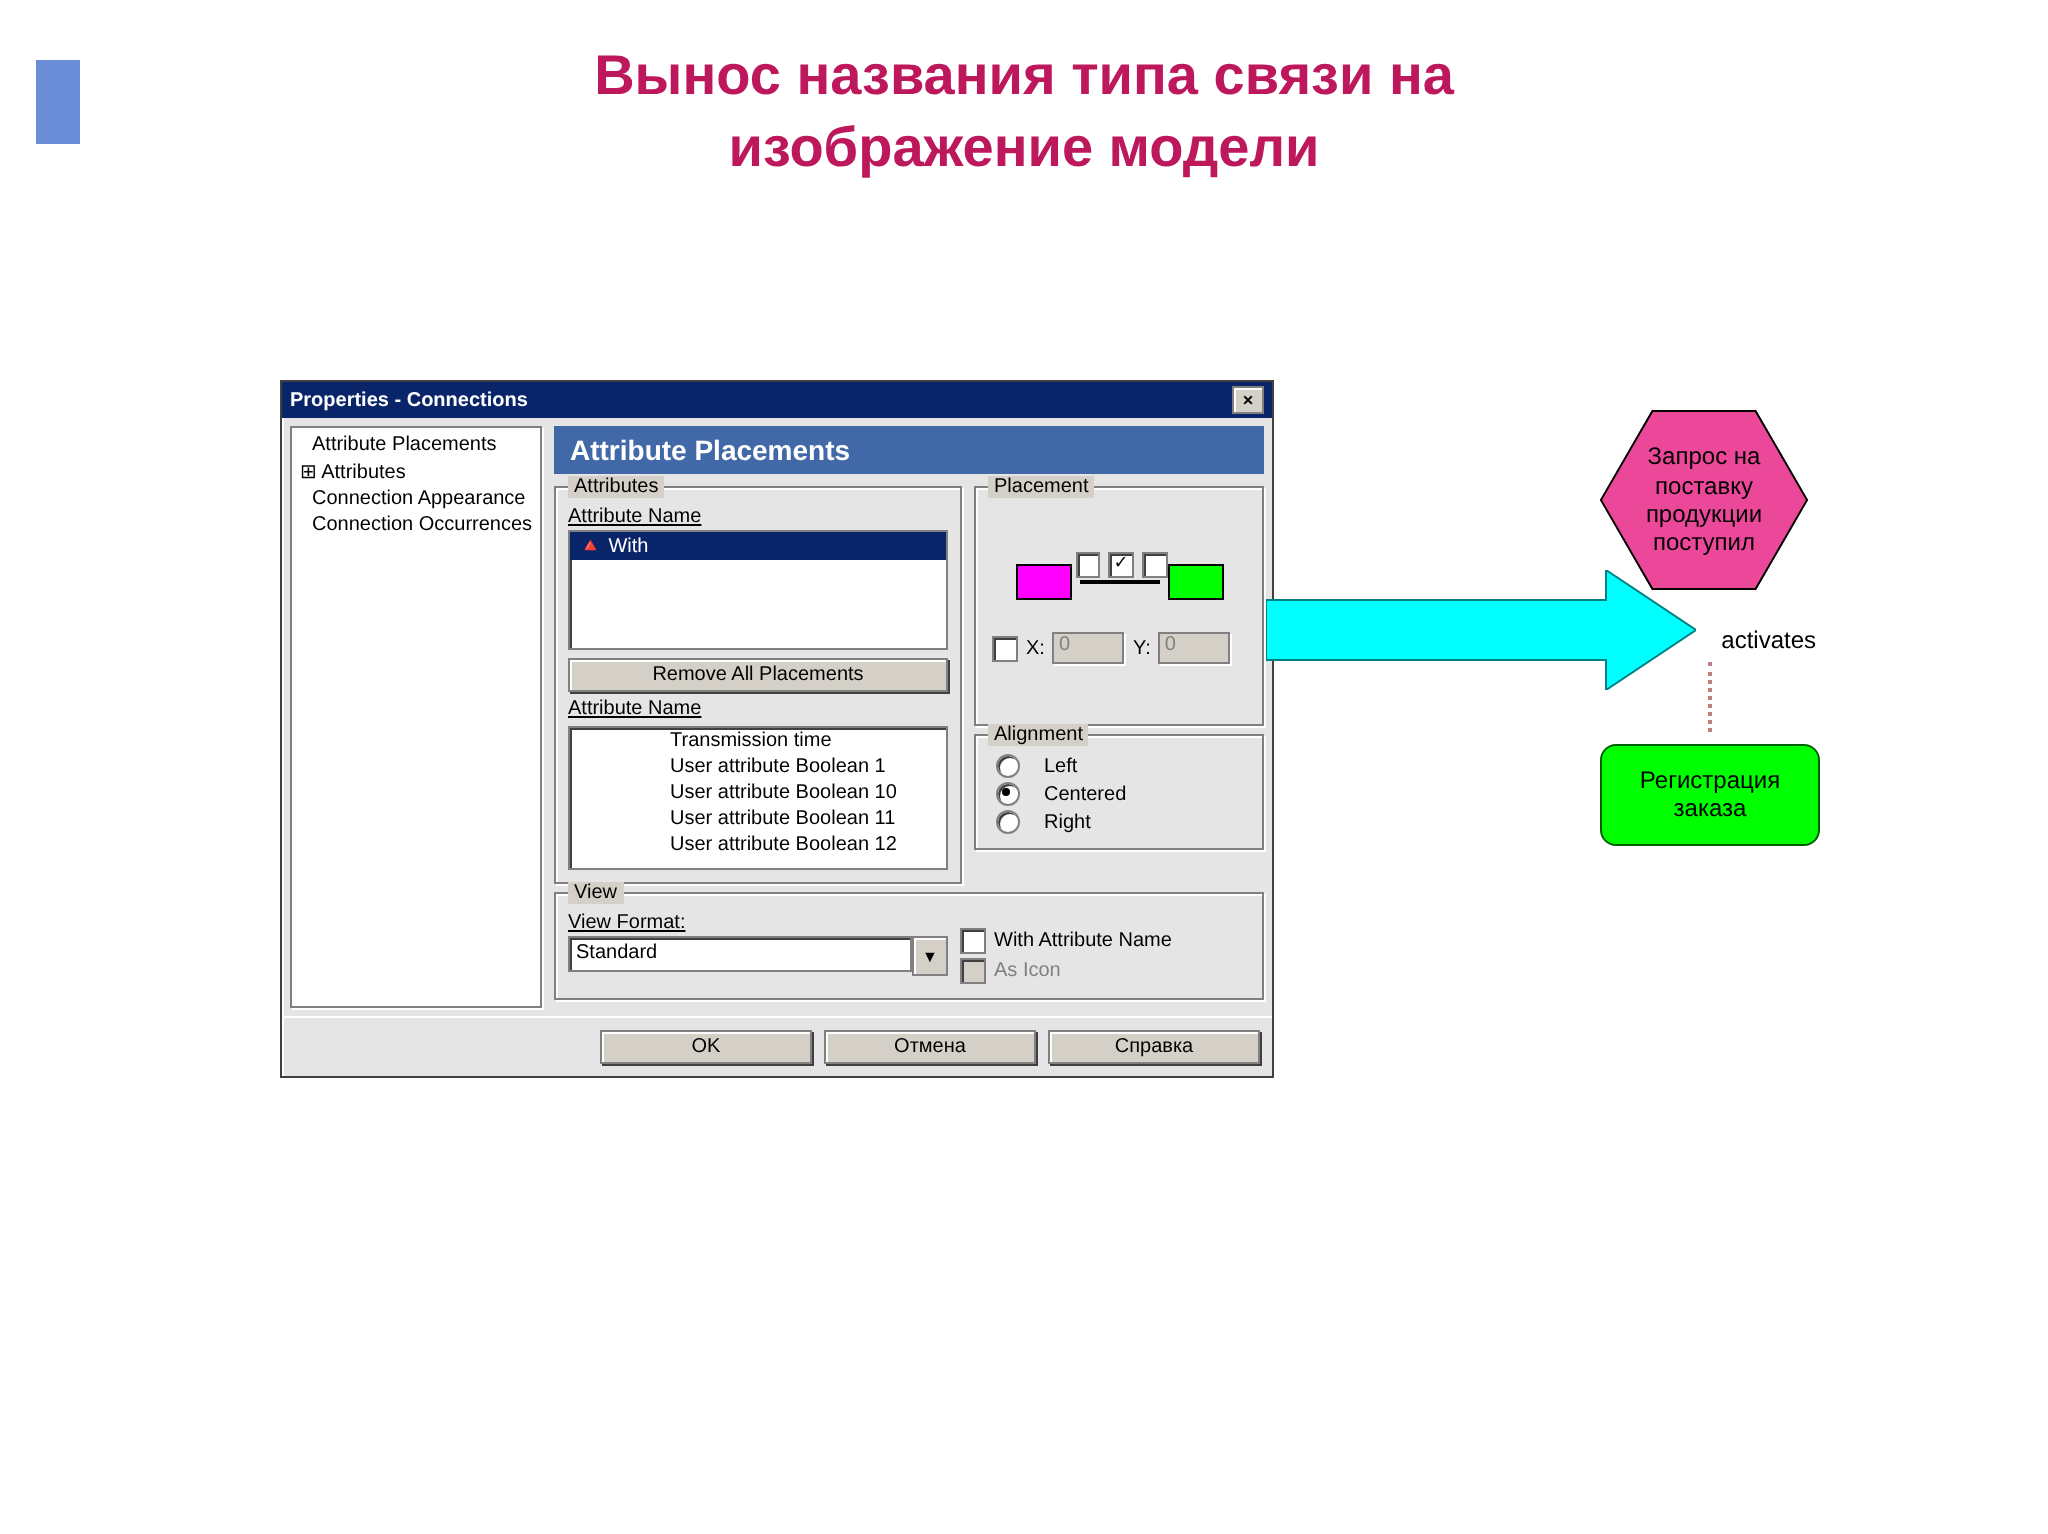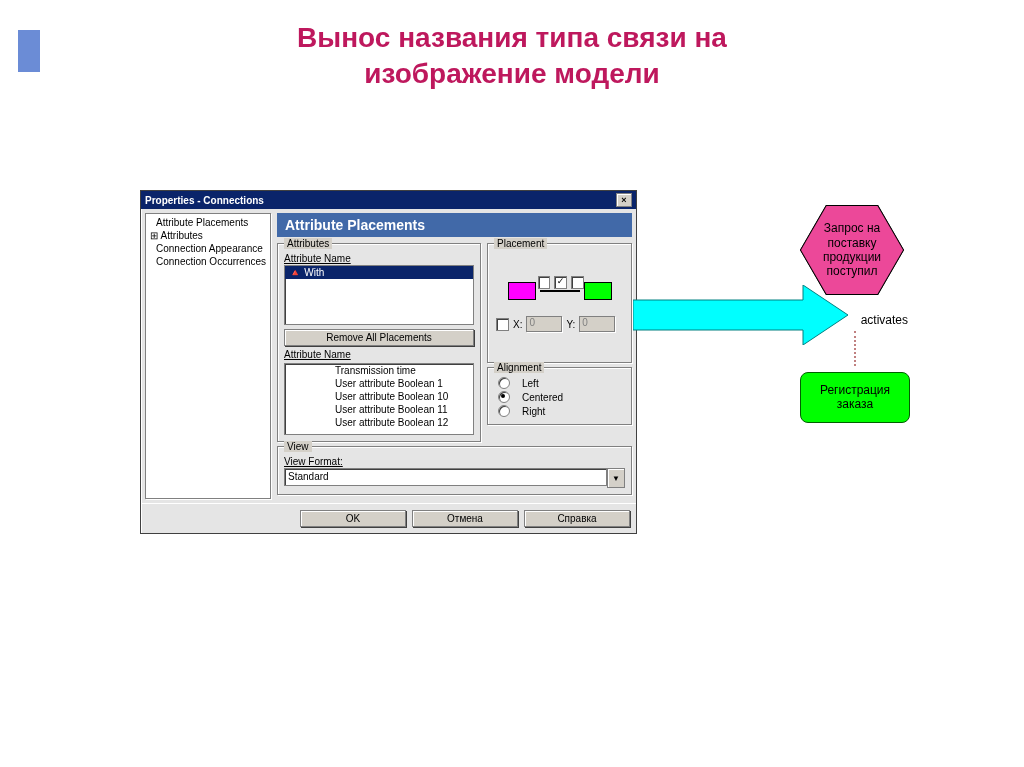--- a/index.html
+++ b/index.html
@@ -437,20 +437,30 @@
         <div class="view-row">
           <div class="view-left">
             <div class="field-label">View Format:</div>
             <div class="combobox">
               <div class="combobox-text">Standard</div>
               <div class="combobox-btn">
                 <span style="font-size:8px;">▼</span>
               </div>
             </div>
           </div>
+          <div class="view-right">
+            <div class="chk-label-row">
+              <div class="chk"></div>
+              <span>With Attribute Name</span>
+            </div>
+            <div class="chk-label-row disabled-text">
+              <div class="chk" style="background:#d4d0c8;"></div>
+              <span>As Icon</span>
+            </div>
+          </div>
         </div>
       </div>
     </div>
   </div>
   <div class="button-row">
     <div class="btn">OK</div>
     <div class="btn">Отмена</div>
     <div class="btn">Справка</div>
   </div>
 </div>

